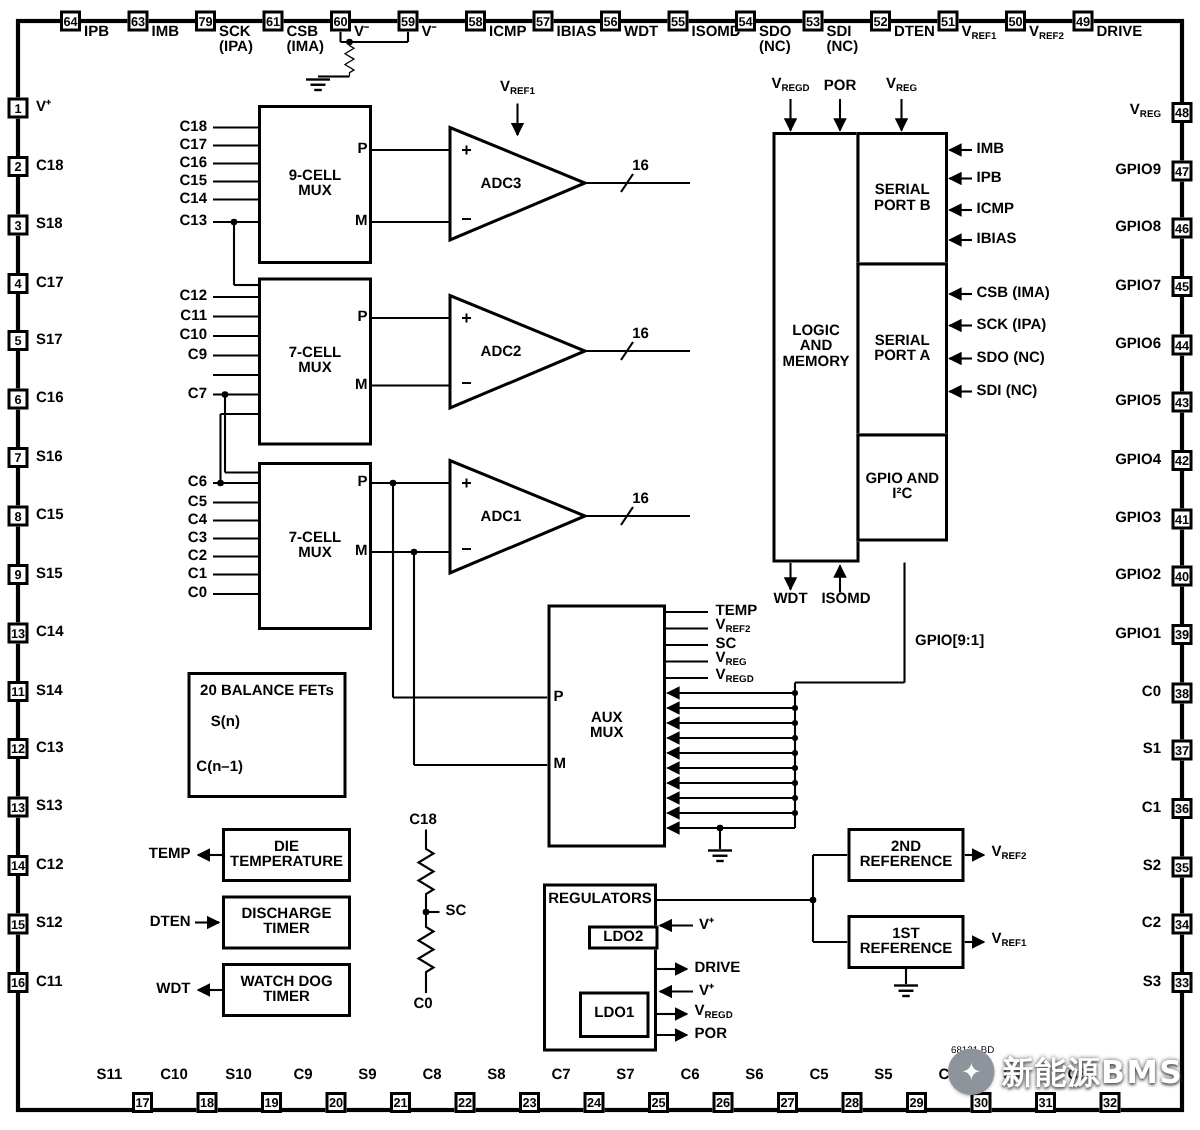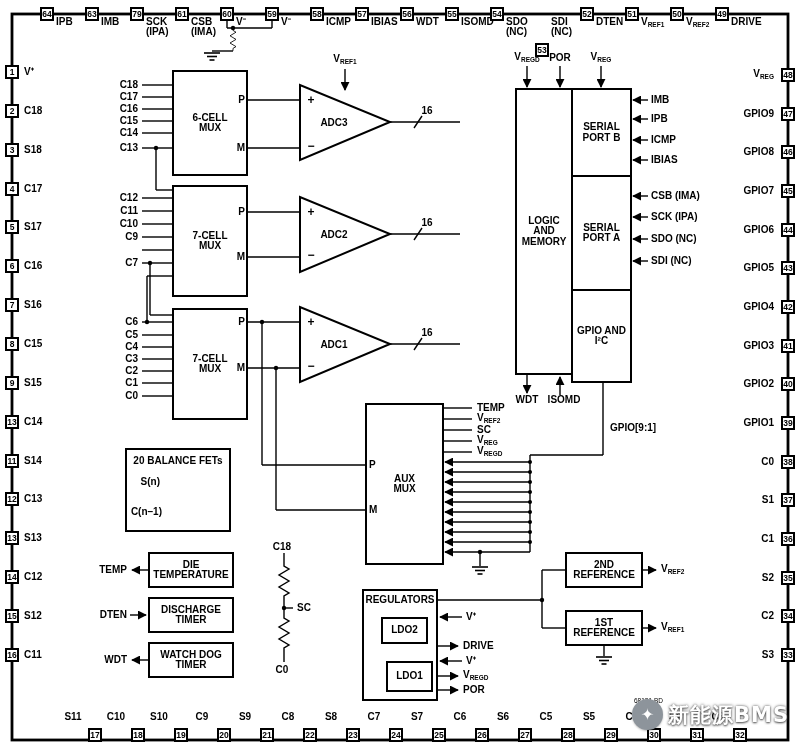--- a/index.html
+++ b/index.html
@@ -231,21 +231,21 @@
         <circle cx="530" cy="532" r="2"></circle>
         <circle cx="530" cy="542" r="2"></circle>
       <circle cx="480" cy="552" r="2.2"></circle>
         <circle cx="542" cy="600" r="2.2"></circle>
       <circle cx="284" cy="608" r="2.2"></circle>
         <circle cx="233" cy="28" r="2.2"></circle>
     </g>
   </svg>
 
   <div class="blk" style="left:172px;top:70px;width:76px;height:106px">
-      <span>6-CELL
+      <span>9-CELL
 MUX</span>
     </div>
   <div class="blk" style="left:172px;top:185px;width:76px;height:112px">
       <span>7-CELL
 MUX</span>
     </div>
   <div class="blk" style="left:172px;top:308px;width:76px;height:112px">
       <span>7-CELL
 MUX</span>
     </div>
@@ -256,21 +256,21 @@
 MEMORY</span>
     </div>
   <div class="blk" style="left:571px;top:88px;width:61px;height:89px">
       <span>SERIAL
 PORT B</span>
     </div>
   <div class="blk" style="left:571px;top:175px;width:61px;height:116px">
       <span>SERIAL
 PORT A</span>
     </div>
-  <div class="blk" style="left:571px;top:289px;width:61px;height:94px">
+  <div class="blk" style="left:571px;top:289px;width:61px;height:72px">
       <span>GPIO AND
 I²C</span>
     </div>
 
   <div class="blk" style="left:365px;top:403px;width:79px;height:162px">
       <span>AUX
 MUX</span>
     </div>
   <div class="blk" style="left:125px;top:448px;width:106px;height:84px"></div>
 
@@ -281,21 +281,21 @@
   <div class="blk" style="left:148px;top:597px;width:86px;height:36px">
       <span>DISCHARGE
 TIMER</span>
     </div>
   <div class="blk" style="left:148px;top:642px;width:86px;height:36px">
       <span>WATCH DOG
 TIMER</span>
     </div>
 
   <div class="blk" style="left:362px;top:589px;width:76px;height:112px"></div>
-  <div class="blk" style="left:381px;top:617px;width:47px;height:27px">
+  <div class="blk" style="left:392px;top:617px;width:47px;height:16px">
       <span>LDO2</span>
     </div>
   <div class="blk" style="left:386px;top:661px;width:47px;height:31px">
       <span>LDO1</span>
     </div>
 
   <div class="blk" style="left:565px;top:552px;width:78px;height:36px">
       <span>2ND
 REFERENCE</span>
     </div>
@@ -413,21 +413,21 @@
       <div class="pinbox" style="left: 310px; top: 7px;">58</div>
       <div class="pinlbl topside" style="left: 326px; top: 17px;">ICMP</div>
       <div class="pinbox" style="left: 355px; top: 7px;">57</div>
       <div class="pinlbl topside" style="left: 371px; top: 17px;">IBIAS</div>
       <div class="pinbox" style="left: 400px; top: 7px;">56</div>
       <div class="pinlbl topside" style="left: 416px; top: 17px;">WDT</div>
       <div class="pinbox" style="left: 445px; top: 7px;">55</div>
       <div class="pinlbl topside" style="left: 461px; top: 17px;">ISOMD</div>
       <div class="pinbox" style="left: 490px; top: 7px;">54</div>
       <div class="pinlbl topside" style="left: 506px; top: 17px;">SDO (NC)</div>
-      <div class="pinbox" style="left: 535px; top: 7px; margin-top: 36px;">53</div>
+      <div class="pinbox" style="left: 535px; top: 7px;">53</div>
       <div class="pinlbl topside" style="left: 551px; top: 17px;">SDI (NC)</div>
       <div class="pinbox" style="left: 580px; top: 7px;">52</div>
       <div class="pinlbl topside" style="left: 596px; top: 17px;">DTEN</div>
       <div class="pinbox" style="left: 625px; top: 7px;">51</div>
       <div class="pinlbl topside" style="left: 641px; top: 17px;">V<sub>REF1</sub></div>
       <div class="pinbox" style="left: 670px; top: 7px;">50</div>
       <div class="pinlbl topside" style="left: 686px; top: 17px;">V<sub>REF2</sub></div>
       <div class="pinbox" style="left: 715px; top: 7px;">49</div>
       <div class="pinlbl topside" style="left: 731px; top: 17px;">DRIVE</div>
       <div class="pinbox" style="left: 5px; top: 65px;">1</div>

